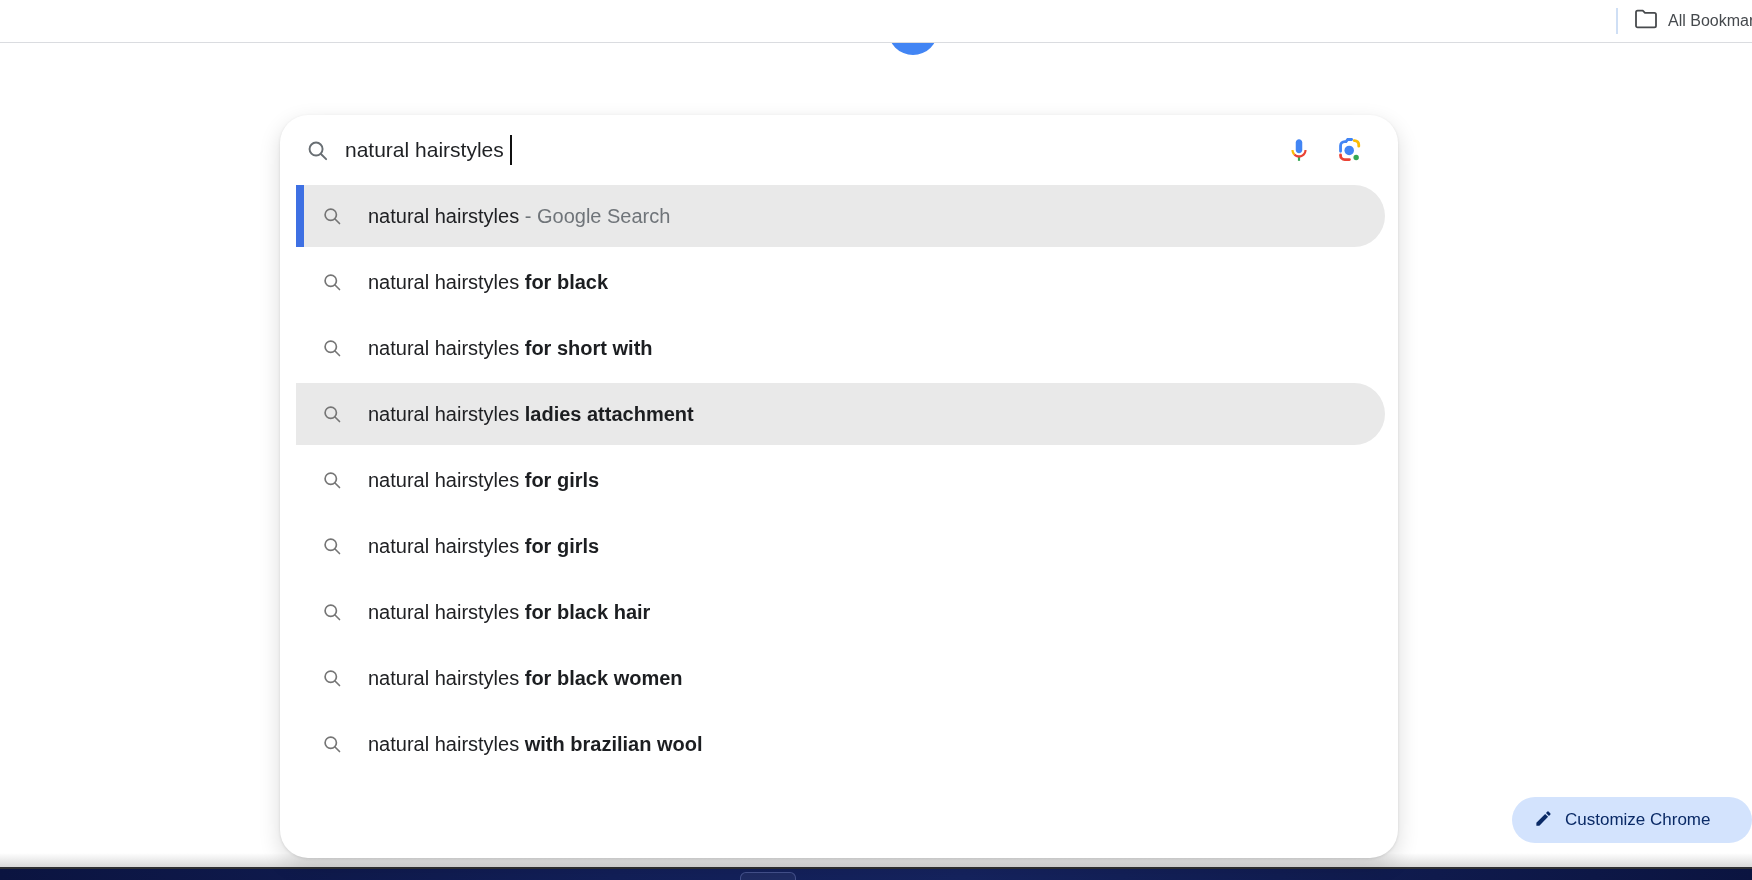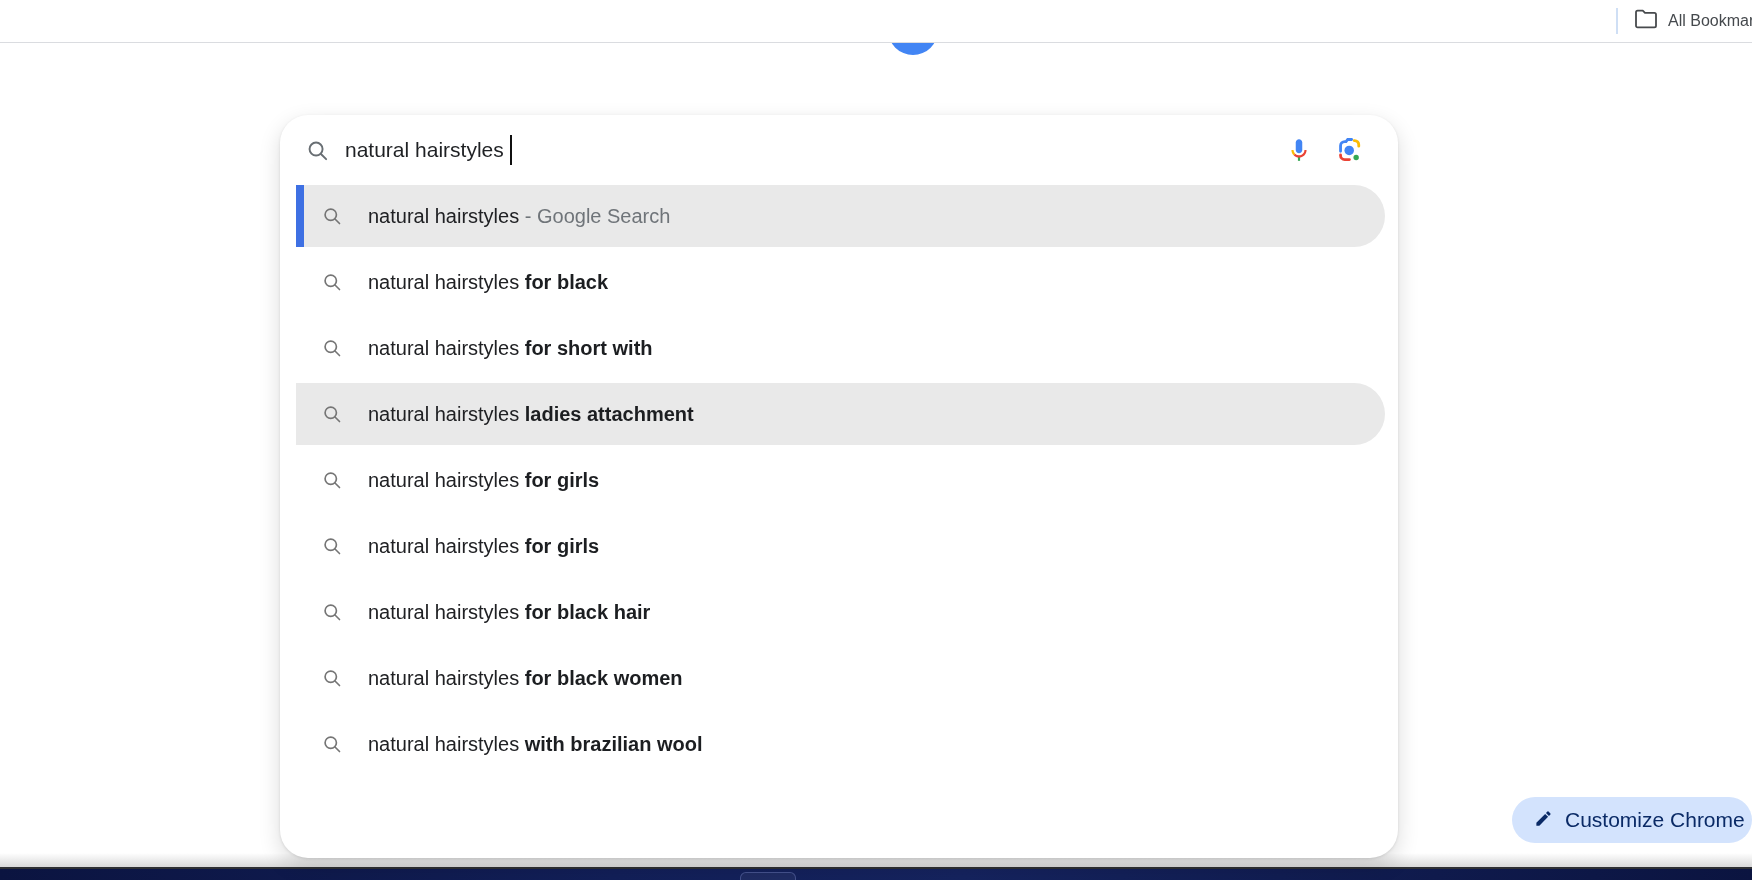--- a/index.html
+++ b/index.html
@@ -68,21 +68,21 @@
   .suffix.bold{font-weight:bold;color:#1c1e21;}
   .suffix.secondary{color:#6f7479;}
 
   
   .customize-btn{
     position:absolute;left:1512px;top:797px;width:240px;height:46px;
     border-radius:23px;background:var(--customize-bg,#d3e3fd);
     display:flex;align-items:center;gap:12px;padding-left:22px;
     box-sizing:border-box;z-index:4;cursor:pointer;
   }
-  .customize-label{font-size:21px;color:var(--customize-text,#0a2a66);white-space:nowrap;}
+  .customize-label{font-size:17px;color:var(--customize-text,#0a2a66);white-space:nowrap;}
 
   
   .bottom-fade{
     position:absolute;left:0;right:0;top:853px;height:14px;
     background:linear-gradient(#ffffff,#d9d9d9);
   }
   .taskbar{
     position:absolute;left:0;right:0;top:867px;height:13px;
     border-top:2px solid #2e2f33;box-sizing:border-box;
     background:linear-gradient(90deg,#0b1440 0%,#121f58 35%,#15235e 55%,#0b1440 100%);

